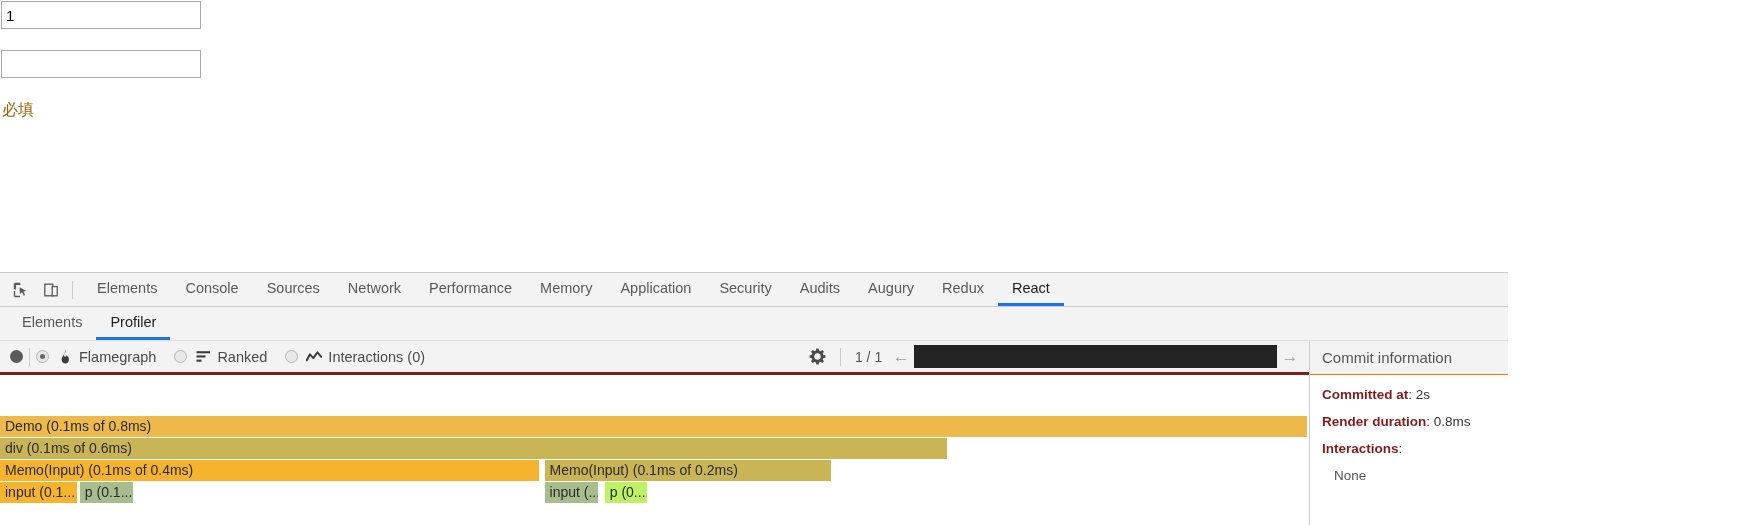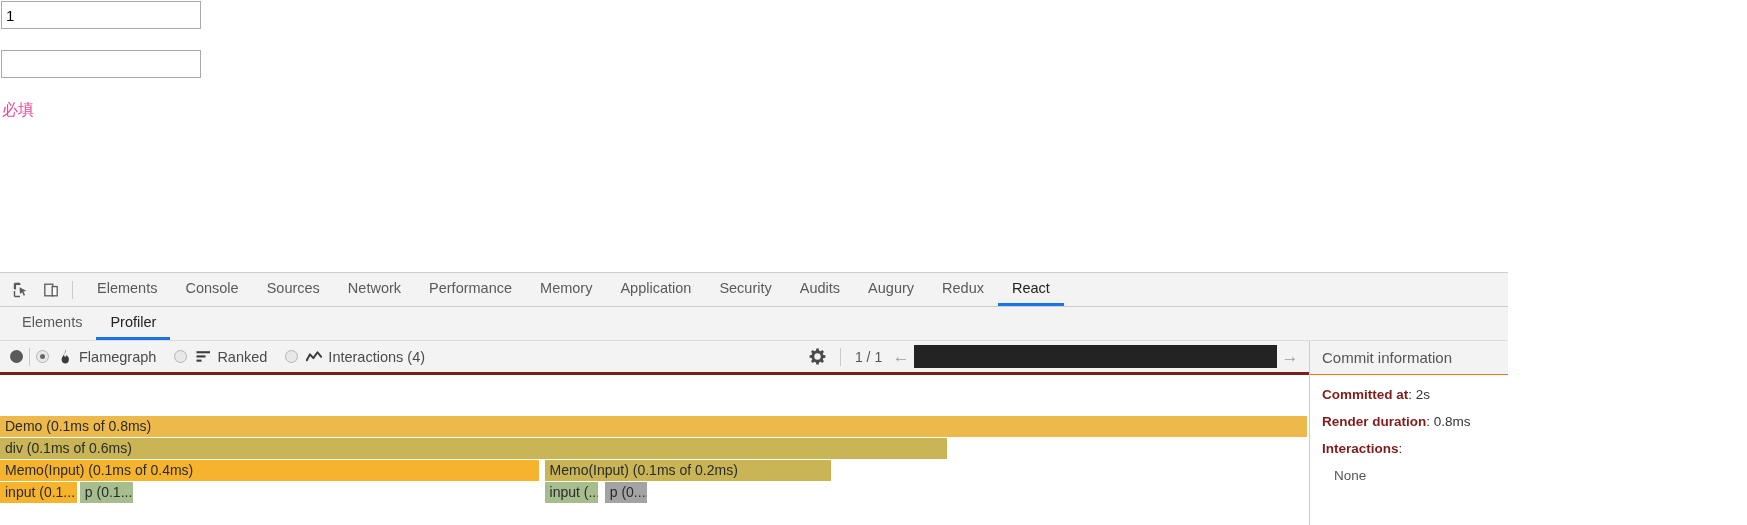--- a/index.html
+++ b/index.html
@@ -39,21 +39,21 @@
     border-radius: 0;
   }
   #input-1 { left: 1px; top: 1px; }
   #input-2 { left: 1px; top: 50px; }
   .validation-msg {
     position: absolute;
     left: 2px;
     top: 100px;
     font-size: 16px;
     line-height: 20px;
-    color: #ec4899;
+    color: #a16207;
     font-family: "Liberation Sans", "DejaVu Sans", sans-serif;
     white-space: nowrap;
   }
 
   
   #devtools {
     position: absolute;
     left: 0;
     top: 272px;
     width: 1508px;
@@ -422,21 +422,21 @@
           <span class="radio-label">Ranked</span>
         </div>
 
         <div class="radio-group">
           <span class="radio"></span>
           <span class="radio-icon">
             <svg width="17" height="12" viewBox="0 0 17 12">
               <path d="M0.8 9.5 L4.2 3.2 L7.8 7.2 L12.2 1.0 L16.2 5.8" stroke="#3c3c3c" stroke-width="2.1" fill="none" stroke-linejoin="round" stroke-linecap="round"></path>
             </svg>
           </span>
-          <span class="radio-label">Interactions (4)</span>
+          <span class="radio-label">Interactions (0)</span>
         </div>
 
         <div class="toolbar-spacer"></div>
 
         <div class="gear-btn">
           <svg width="17" height="17" viewBox="0 0 17 17">
             <path d="M8.5 5.3 a3.2 3.2 0 1 0 0 6.4 a3.2 3.2 0 1 0 0 -6.4 z M7.3 0.6 h2.4 l0.35 2.0 l1.5 0.63 l1.7 -1.15 l1.7 1.7 l-1.15 1.7 l0.63 1.5 l2.0 0.35 v2.4 l-2.0 0.35 l-0.63 1.5 l1.15 1.7 l-1.7 1.7 l-1.7 -1.15 l-1.5 0.63 l-0.35 2.0 h-2.4 l-0.35 -2.0 l-1.5 -0.63 l-1.7 1.15 l-1.7 -1.7 l1.15 -1.7 l-0.63 -1.5 l-2.0 -0.35 v-2.4 l2.0 -0.35 l0.63 -1.5 l-1.15 -1.7 l1.7 -1.7 l1.7 1.15 l1.5 -0.63 z" fill="#4b4b4b" fill-rule="evenodd"></path>
           </svg>
         </div>
         <div class="vsep"></div>
@@ -456,21 +456,21 @@
             <div class="flame-bar" style="left: 0%; width: 72.5%; background: rgb(201, 181, 85);">div (0.1ms of 0.6ms)</div>
           </div>
           <div class="flame-row" style="top: 44px;">
             <div class="flame-bar" style="left: 0%; width: 41.3%; background: rgb(245, 179, 46);">Memo(Input) (0.1ms of 0.4ms)</div>
             <div class="flame-bar" style="left: 41.6%; width: 22%; background: rgb(201, 181, 85);">Memo(Input) (0.1ms of 0.2ms)</div>
           </div>
           <div class="flame-row" style="top: 66px;">
             <div class="flame-bar" style="left: 0%; width: 6%; background: rgb(245, 179, 46);">input (0.1...</div>
             <div class="flame-bar" style="left: 6.1%; width: 4.2%; background: rgb(168, 189, 142);">p (0.1...</div>
             <div class="flame-bar" style="left: 41.6%; width: 4.2%; background: rgb(168, 189, 142);">input (...</div>
-            <div class="flame-bar" style="left: 46.2%; width: 3.4%; background: #a3a3a3;">p (0....</div>
+            <div class="flame-bar" style="left: 46.2%; width: 3.4%; background: #bef264;">p (0....</div>
           </div>
         </div>
     </div>
 
     <div id="commit-sidebar">
       <div id="sidebar-header">Commit information</div>
       <div id="sidebar-content">
         <div class="info-row">
           <b>Committed at</b><span>: </span><span>2s</span>
         </div>

